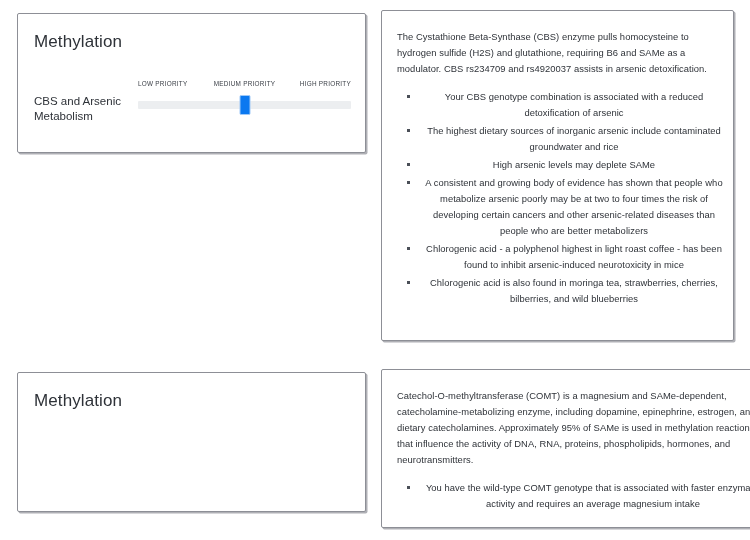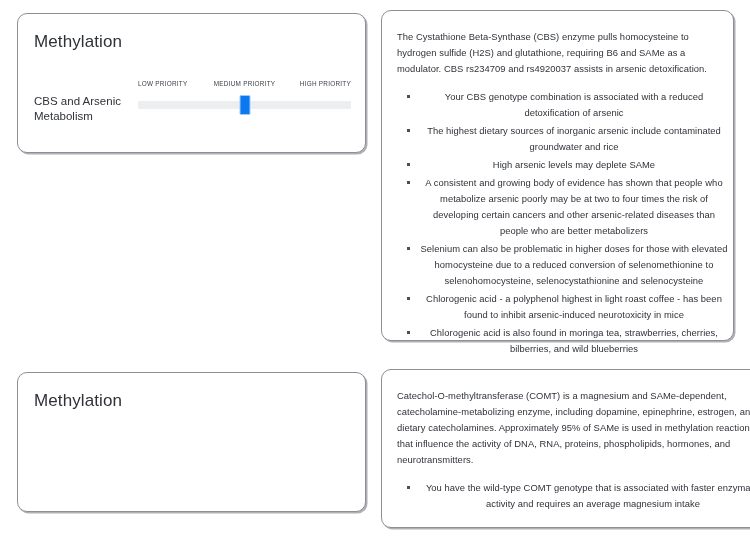--- a/index.html
+++ b/index.html
@@ -21,21 +21,21 @@
     left: 0; top: 0;
     width: 750px;
     height: 540px;
   }
 
   
   .card {
     position: absolute;
     background: #ffffff;
     border: 1px solid #8d8f96;
-    border-radius: 10px;
+    border-radius: 2px;
     box-sizing: border-box;
     box-shadow: 1.5px 1.5px 0 0 rgba(110,112,120,0.55);
   }
 
   .card-left-top    { left: 17px;  top: 13px;  width: 349px; height: 140px; }
   .card-right-top   { left: 381px; top: 10px;  width: 353px; height: 331px; }
   .card-left-bottom { left: 17px;  top: 372px; width: 349px; height: 140px; }
   .card-right-bottom{ left: 381px; top: 369px; width: 391px; height: 159px; }
 
   
@@ -179,21 +179,20 @@
   </div>
 
   <div class="card card-right-top">
     <div class="text-panel-inner">
       <p class="intro-paragraph">The Cystathione Beta-Synthase (CBS) enzyme pulls homocysteine to hydrogen sulfide (H2S) and glutathione, requiring B6 and SAMe as a modulator. CBS rs234709 and rs4920037 assists in arsenic detoxification.</p>
       <ul class="bullet-list">
           <li>Your CBS genotype combination is associated with a reduced detoxification of arsenic</li>
           <li>The highest dietary sources of inorganic arsenic include contaminated groundwater and rice</li>
           <li>High arsenic levels may deplete SAMe</li>
           <li>A consistent and growing body of evidence has shown that people who metabolize arsenic poorly may be at two to four times the risk of developing certain cancers and other arsenic-related diseases than people who are better metabolizers</li>
-          <li>Selenium can also be problematic in higher doses for those with elevated homocysteine due to a reduced conversion of selenomethionine to selenohomocysteine, selenocystathionine and selenocysteine</li>
           <li>Chlorogenic acid - a polyphenol highest in light roast coffee - has been found to inhibit arsenic-induced neurotoxicity in mice</li>
           <li>Chlorogenic acid is also found in moringa tea, strawberries, cherries, bilberries, and wild blueberries</li>
         </ul>
     </div>
   </div>
 
   <div class="card card-left-bottom">
     <div class="panel-title">Methylation</div>
 
   </div>

